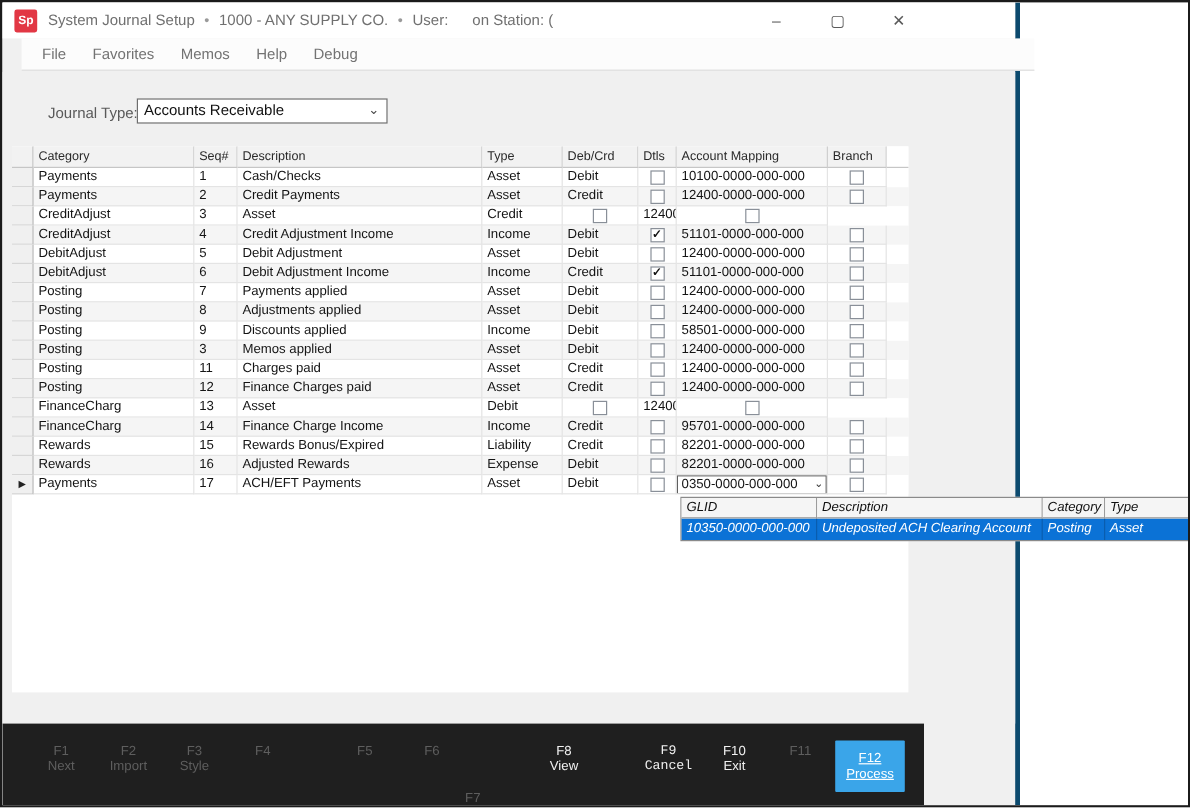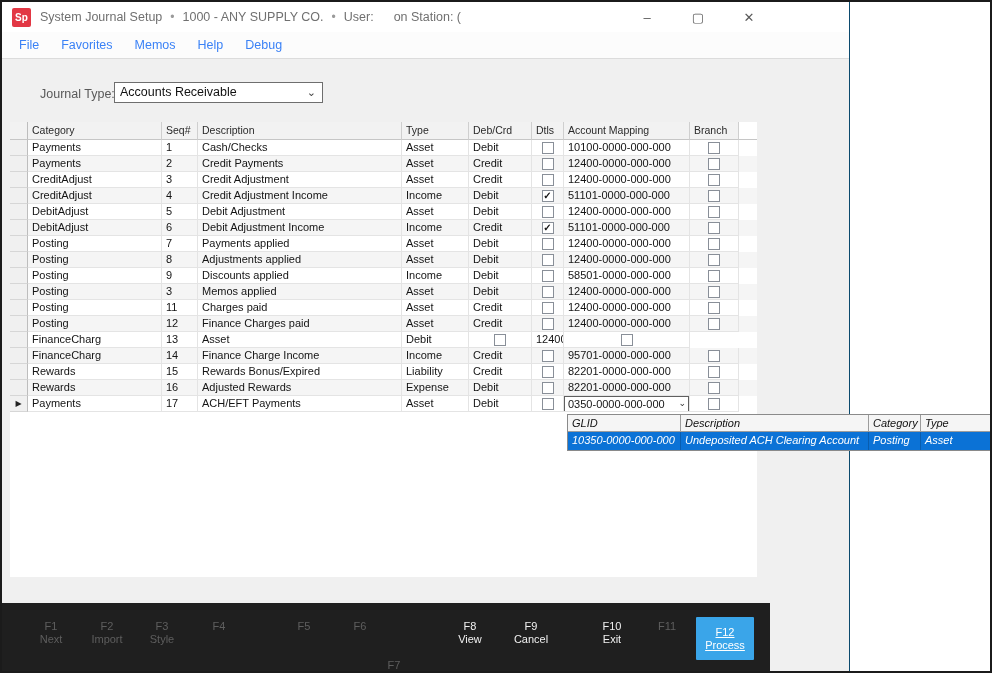--- a/index.html
+++ b/index.html
@@ -1,33 +1,33 @@
 <!DOCTYPE html>
 <html><head>
 <meta charset="utf-8">
 <style>
   * { box-sizing: border-box; }
   html,body { margin:0; padding:0; background:#fff; }
   body { width:992px; height:673px; font-family:"Liberation Sans",sans-serif; }
   .canvas { position:relative; width:992px; height:673px; border:2px solid #1b1b1b; background:#ffffff; overflow:hidden; }
 
   
-  .app-window { position:absolute; left:0; top:0; width:848px; height:669px; background:#f0f0f0; border-right:1px solid #0c4a6e; }
+  .app-window { position:absolute; left:0; top:0; width:848px; height:669px; background:#f0f0f0; border-right:4px solid #0c4a6e; }
 
   .titlebar { position:absolute; left:0; top:0; width:100%; height:30px; background:#ffffff; display:flex; align-items:center; padding-left:10px; }
   .logo { width:19px; height:19px; border-radius:2px; display:flex; align-items:center; justify-content:center;
           color:#fff; font-size:10px; font-weight:bold; flex:0 0 auto; }
   .title-seg { color:#707070; font-size:12.5px; white-space:nowrap; }
   .bullet { color:#9a9a9a; font-size:12px; margin:0 8px; }
   .t-app { margin-left:9px; }
   .t-station { margin-left:20px; }
   .win-controls { position:absolute; top:0; left:628px; width:136px; height:30px; display:flex; justify-content:space-between; align-items:center; color:#5a5a5a; font-size:13px; }
   .win-btn { width:34px; text-align:center; cursor:default; }
 
-  .menubar { position:absolute; left:0; top:30px; width:100%; height:27px; background:#fcfcfc; border-bottom:1px solid #dcdcdc; display:flex; align-items:center; padding-left:6px; font-size:12.5px; color:#3b82f6; }
+  .menubar { position:absolute; left:16px; top:30px; width:100%; height:27px; background:#fcfcfc; border-bottom:1px solid #dcdcdc; display:flex; align-items:center; padding-left:6px; font-size:12.5px; color:#737373; }
   .menu-item { padding:0 11px; }
 
   .form-area { position:absolute; left:0; top:58px; width:100%; height:543px; background:#f0f0f0; }
   .jt-label { position:absolute; left:38px; top:85px; font-size:12.5px; color:#595959; }
   .jt-combo { position:absolute; left:112px; top:80px; width:209px; height:21px; background:#fff; border:1px solid #6e6e6e; font-size:12.5px; color:#111; line-height:19px; padding:0 18px 0 5px; }
   .jt-combo .chev { position:absolute; right:6px; top:0px; font-size:11px; color:#444; }
 
   
   .grid-panel { position:absolute; left:8px; top:120px; width:747px; height:455px; background:#ffffff; }
   .g-row, .g-head { display:grid; grid-template-columns:18px 134px 36px 204px 67px 63px 32px 126px 49px 1fr; }
@@ -141,21 +141,20 @@
             <div class="g-cell">12400-0000-000-000</div>
             <div class="g-cell cb-wrap">
               <span class="cb"></span>
             </div>
             <div class="g-cell g-filler"></div>
           </div>
           <div class="g-row">
             <div class="g-rowhdr"></div>
             <div class="g-cell">CreditAdjust</div>
             <div class="g-cell">3</div>
-            <div class="g-cell">Credit Adjustment</div>
             <div class="g-cell">Asset</div>
             <div class="g-cell">Credit</div>
             <div class="g-cell cb-wrap">
               <span class="cb"></span>
             </div>
             <div class="g-cell">12400-0000-000-000</div>
             <div class="g-cell cb-wrap">
               <span class="cb"></span>
             </div>
             <div class="g-cell g-filler"></div>
@@ -414,21 +413,21 @@
           <div></div>
         </div>
         <div class="fkey disabled" style="left: 362px; margin-top: 39px;">
           <div>F7</div>
           <div></div>
         </div>
         <div class="fkey enabled" style="left: 438px;">
           <div>F8</div>
           <div>View</div>
         </div>
-        <div class="fkey enabled" style="left: 499px;">
+        <div class="fkey enabled" style="left: 525px; font-family: Liberation Mono, monospace;">
           <div>F9</div>
           <div>Cancel</div>
         </div>
         <div class="fkey enabled" style="left: 580px;">
           <div>F10</div>
           <div>Exit</div>
         </div>
         <div class="fkey disabled" style="left: 635px;">
           <div>F11</div>
           <div></div>

